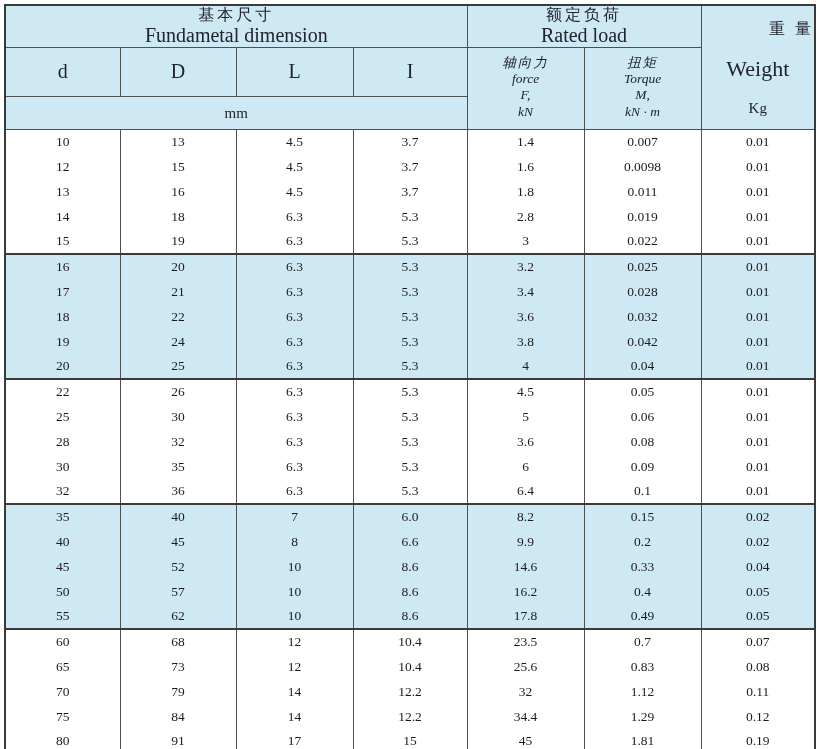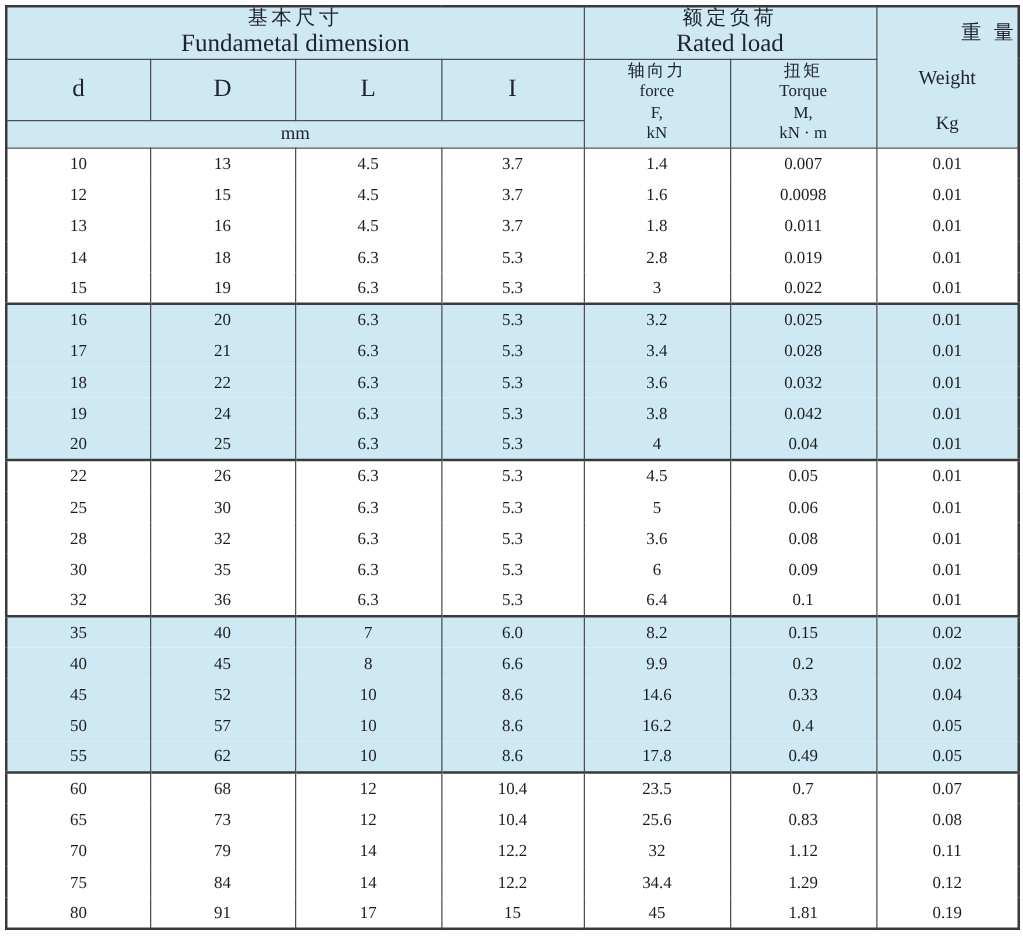--- a/index.html
+++ b/index.html
@@ -29,29 +29,29 @@
     text-align:center;
     vertical-align:middle;
     padding:0;
     font-weight:normal;
   }
   thead th{
     background:var(--band-blue);
   }
   tr.h1 th{height:33px;border-bottom:1px solid var(--grid-line);}
   tr.h2 th{height:49px;border-bottom:1px solid var(--grid-line);}
-  tr.h3 th{height:22px;border-bottom:1px solid var(--grid-line);}
+  tr.h3 th{height:33px;border-bottom:1px solid var(--grid-line);}
   .zh{font-size:16px;letter-spacing:3px;line-height:1.1;}
   .en{font-size:20px;line-height:1.15;}
   .dim-letter{font-size:20px;}
   .mm{font-size:15px;}
-  .load-head{font-size:13.5px;line-height:1.22;}
+  .load-head{font-size:13.5px;line-height:1.22;font-style:italic;}
   .load-head .zh{font-size:13.5px;letter-spacing:2px;}
   th.weight-cell .zh{margin-top:2px;text-align:right;}
-  th.weight-cell .en{margin-top:19px;font-size:16px;}
+  th.weight-cell .en{margin-top:19px;font-size:22px;}
   th.weight-cell .unit{margin-top:18px;font-size:15px;}
   tbody td{
     height:25px;
     font-size:13.5px;
     background:#ffffff;
     color:#1c1c1c;
   }
   tbody tr.band td{background:var(--band-blue);}
   tbody tr.group-start td{border-top:2px solid var(--border-dark);}
 </style>

